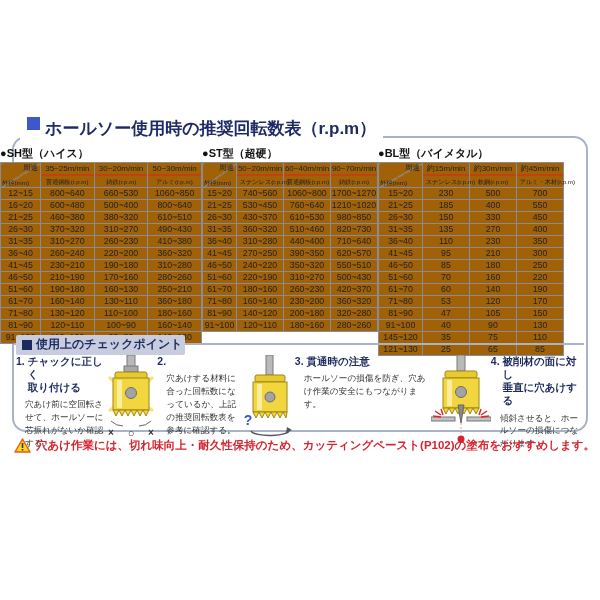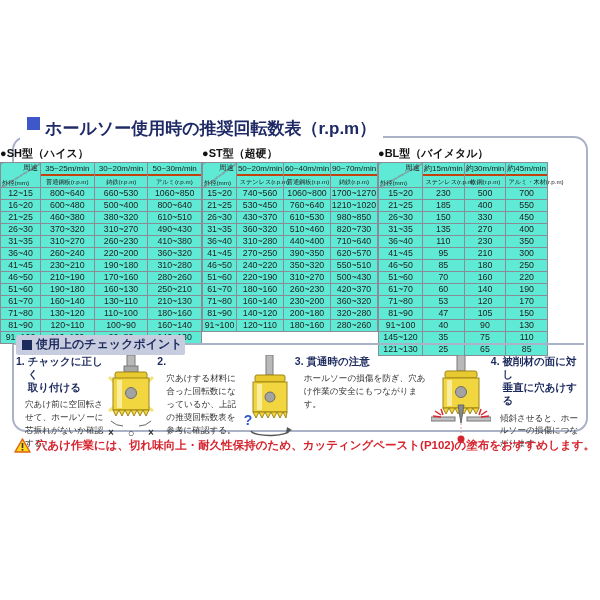--- a/index.html
+++ b/index.html
@@ -8,23 +8,23 @@
 
   .frame { position:absolute; left:12px; top:136px; width:576px; height:296px;
            border:2px solid #a9b2c7; border-radius:14px; }
 
   .title { position:absolute; left:20px; top:117px; background:#fff; padding:0 7px;
            font-size:17px; font-weight:bold; color:#1e2a66; display:flex; align-items:flex-start; gap:5px; white-space:nowrap; }
   .title .sq { width:13px; height:13px; background:#3e57c9; display:inline-block; flex:0 0 auto; }
 
   .tables { position:absolute; left:0; top:146px; width:572px; display:flex; }
   .tblock { }
-  .t0 { width:202px; } .t1 { width:176px; } .t2 { width:170px; }
+  .t0 { width:202px; } .t1 { width:176px; } .t2 { width:186px; }
   .tlabel { font-size:11px; font-weight:bold; color:#111; margin-bottom:1px; white-space:nowrap; }
-  .tblock table { width:100%; table-layout:fixed; border-collapse:collapse; background:#5eead4; }
+  .tblock table { width:100%; table-layout:fixed; border-collapse:collapse; background:#a16207; }
   .tblock th, .tblock td { border:1px solid #878c96; padding:0; text-align:center; color:#222; }
   .tblock td { font-size:8.8px; height:11px; line-height:11px; white-space:nowrap; }
   .tblock thead th { font-weight:normal; vertical-align:top; }
   .spd { font-size:8px; line-height:11px; border-bottom:2px solid #c2410c; white-space:nowrap; }
   .mat { font-size:7px; line-height:11px; white-space:nowrap; transform:scale(0.88); transform-origin:50% 50%; }
   .corner { position:relative; height:23px;
             background:linear-gradient(to bottom right, transparent 48.5%, #878c96 48.5%, #878c96 51.5%, transparent 51.5%); }
   .t0 .corner { width:40px; } .t1 .corner { width:34px; } .t2 .corner { width:44px; }
   .ctop { position:absolute; top:0; right:2px; font-size:7.5px; line-height:9px; }
   .cbot { position:absolute; bottom:0; left:1px; font-size:6.8px; line-height:9px; transform:scale(0.92); transform-origin:0 100%; }
@@ -136,21 +136,21 @@
             <tr>
               <td>51~60</td>
               <td>190~180</td>
               <td>160~130</td>
               <td>250~210</td>
             </tr>
             <tr>
               <td>61~70</td>
               <td>160~140</td>
               <td>130~110</td>
-              <td>210~130</td>
+              <td>360~180</td>
             </tr>
             <tr>
               <td>71~80</td>
               <td>130~120</td>
               <td>110~100</td>
               <td>180~160</td>
             </tr>
             <tr>
               <td>81~90</td>
               <td>120~110</td>

